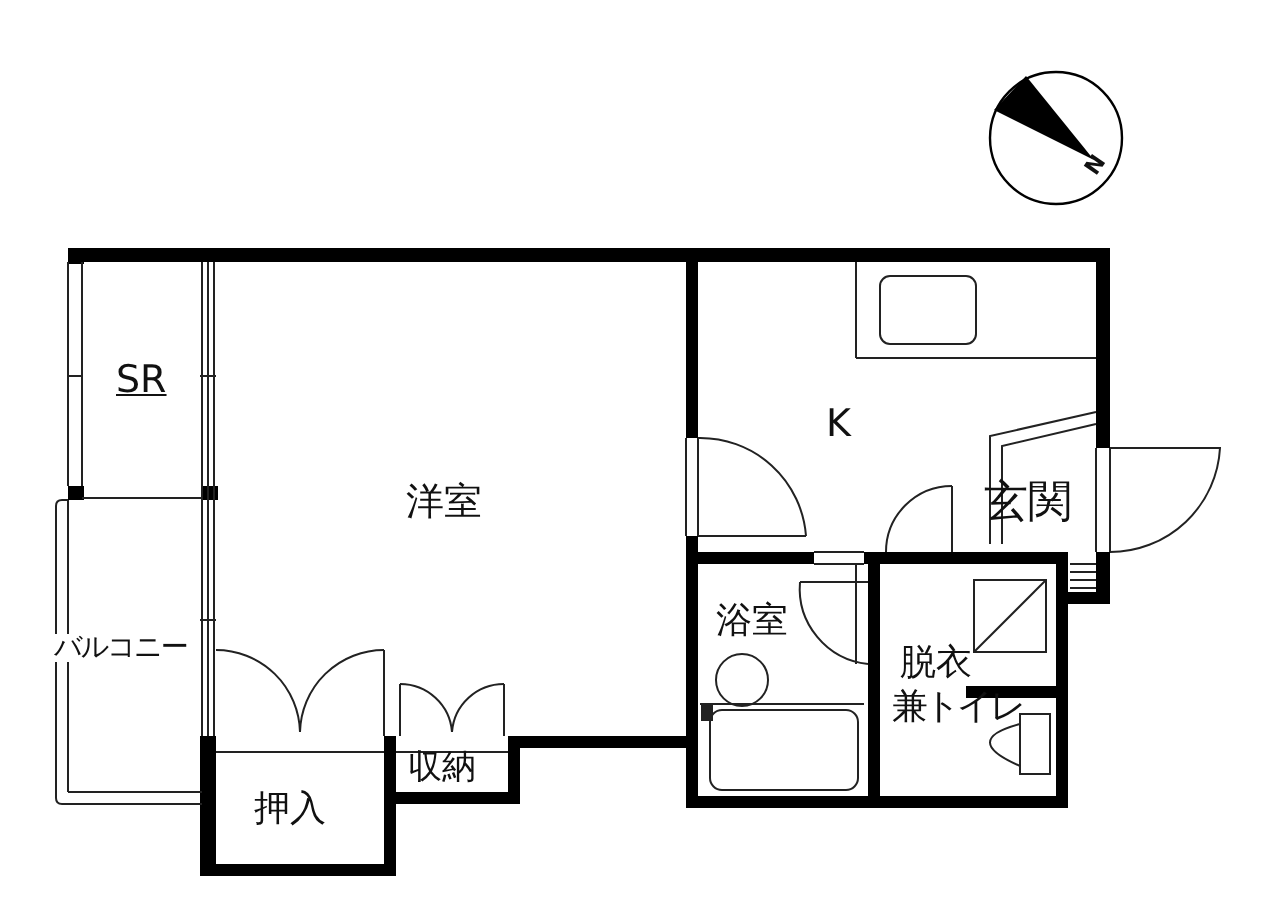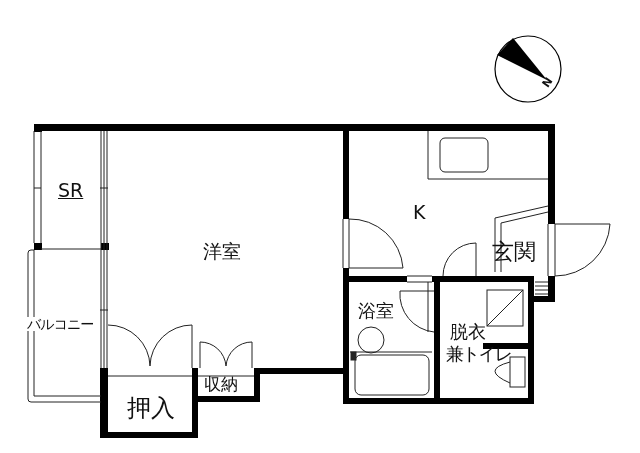--- a/index.html
+++ b/index.html
@@ -123,15 +123,15 @@
 </svg>
 
 <div class="lbl" style="left:58px;top:181px;font-size:19px;text-decoration:underline;">SR</div>
 <div class="lbl" style="left:203px;top:242px;font-size:19px;text-align:center;">洋室</div>
 <div class="lbl" style="left:413px;top:203px;font-size:19px;">K</div>
 <div class="lbl" style="left:492px;top:241px;font-size:22px;">玄関</div>
 <div class="lbl" style="left:358px;top:302px;font-size:18px;">浴室</div>
 <div class="lbl" style="left:450px;top:323px;font-size:18px;text-align:right;">脱衣</div>
 <div class="lbl" style="left:446px;top:345px;font-size:18px;letter-spacing:-2px;">兼トイレ</div>
 <div class="lbl" style="left:27px;top:317px;font-size:14px;letter-spacing:-1px;background:#fff;">バルコニー</div>
-<div class="lbl" style="left:127px;top:396px;font-size:24px;">押入</div>
+<div class="lbl" style="left:127px;top:396px;font-size:18px;">押入</div>
 <div class="lbl" style="left:204px;top:376px;font-size:17px;text-align:right;">収納</div>
 <div class="lbl" style="left:543px;top:77px;font-size:11px;transform:rotate(-55deg);font-weight:bold;">N</div>
 
 </body></html>

